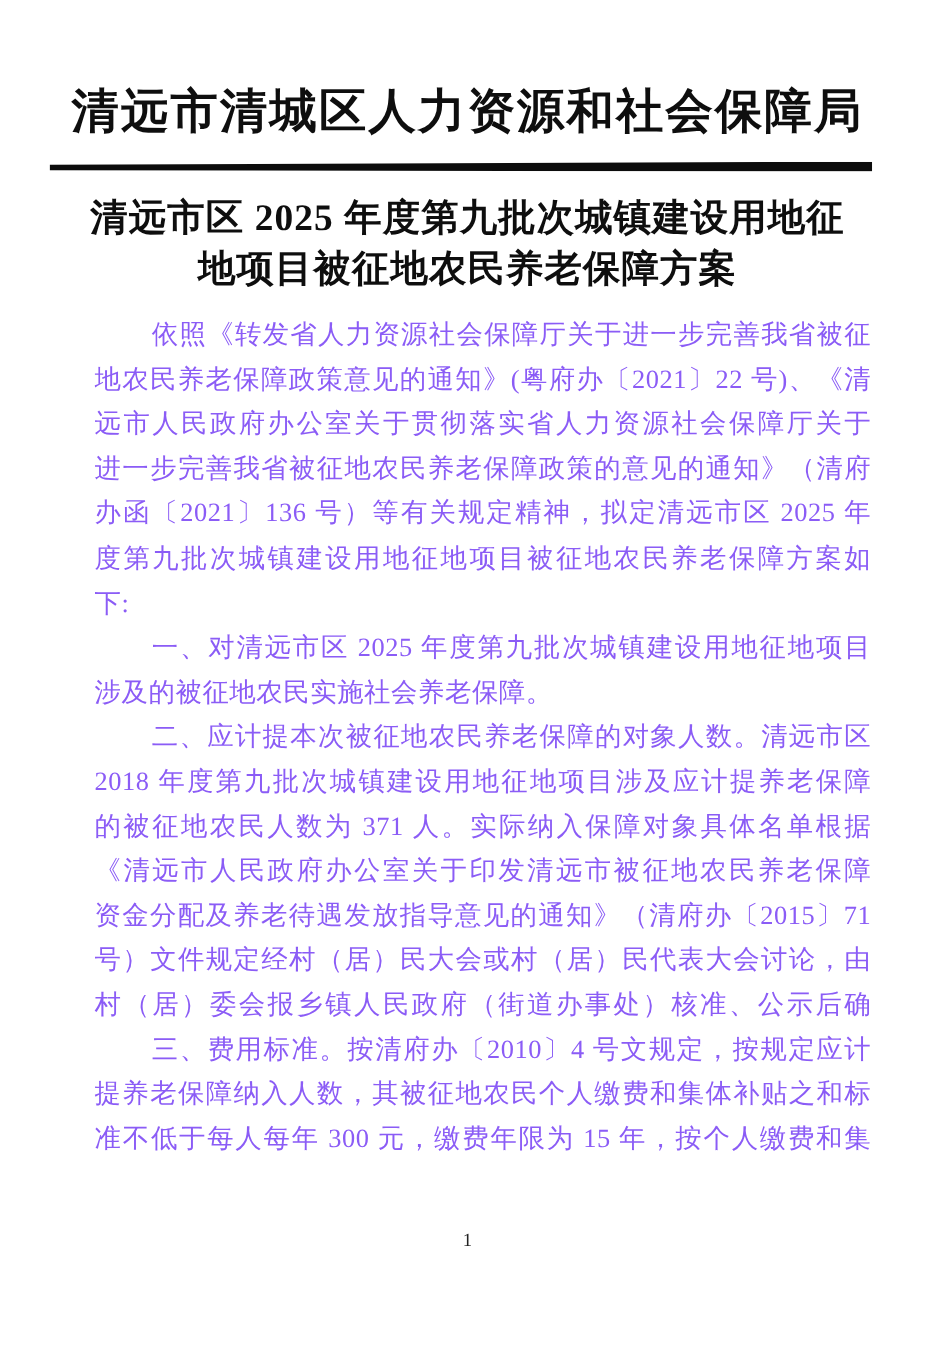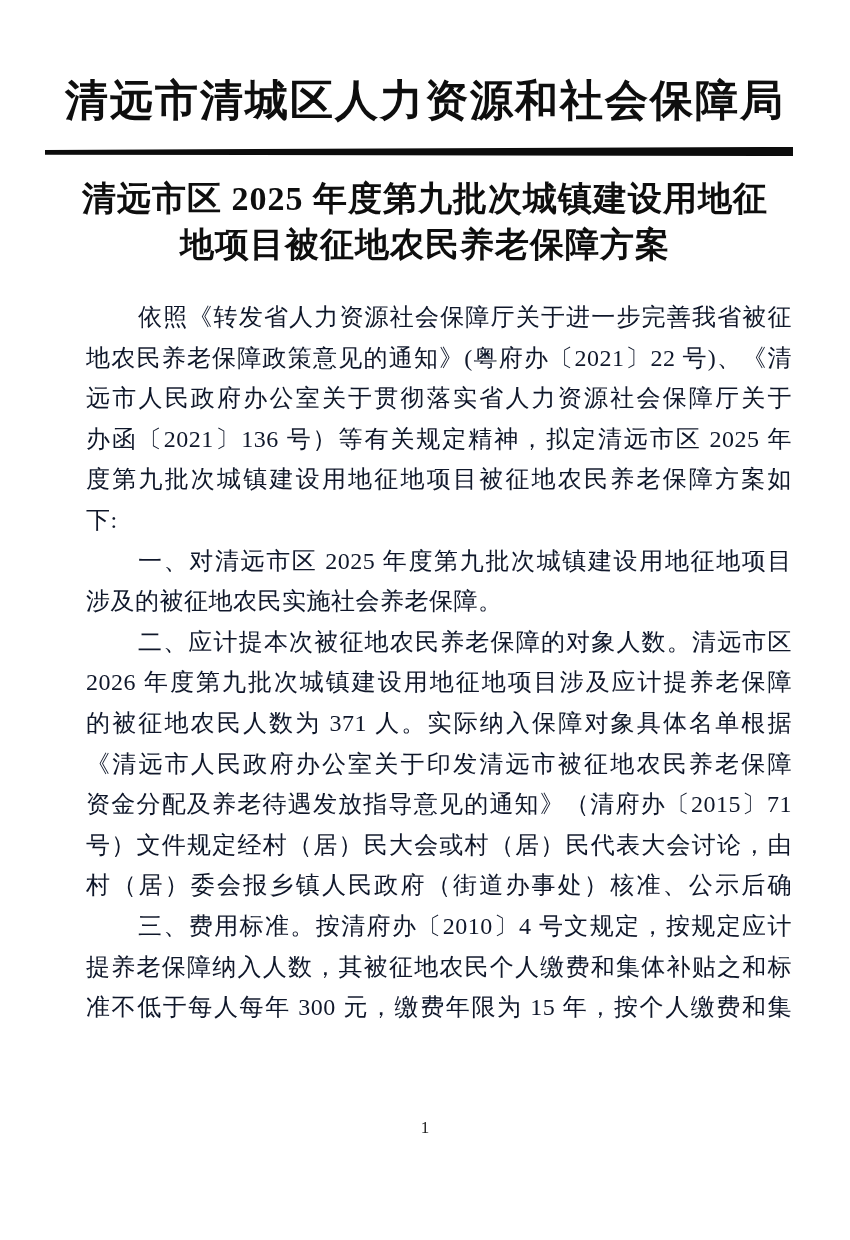--- a/index.html
+++ b/index.html
@@ -44,25 +44,25 @@
     width: 740px;
     text-align: center;
     font-size: 34px;
     font-weight: bold;
     line-height: 46px;
     letter-spacing: 1px;
     color: #0e0e0e;
   }
   .body-text {
     position: absolute;
-    top: 297px;
+    top: 285px;
     left: 86px;
     width: 706px;
     font-size: 24px;
-    color: #0f172a;
+    color: #8b5cf6;
   }
   .para {
     margin: 0;
     padding: 0;
   }
   .line {
     height: 40.6px;
     line-height: 40.6px;
     overflow: hidden;
     text-align: justify;
@@ -99,33 +99,34 @@
     <div>清远市区 2025 年度第九批次城镇建设用地征</div>
     <div>地项目被征地农民养老保障方案</div>
   </div>
 
   <div class="body-text">
 
     <div class="para">
       <div class="line indent">依照《转发省人力资源社会保障厅关于进一步完善我省被征</div>
       <div class="line">地农民养老保障政策意见的通知》(粤府办〔2021〕22 号)、《清</div>
       <div class="line">远市人民政府办公室关于贯彻落实省人力资源社会保障厅关于</div>
+      <div class="line">进一步完善我省被征地农民养老保障政策的意见的通知》（清府</div>
       <div class="line">办函〔2021〕136 号）等有关规定精神，拟定清远市区 2025 年</div>
       <div class="line">度第九批次城镇建设用地征地项目被征地农民养老保障方案如</div>
       <div class="line short">下:</div>
     </div>
 
     <div class="para">
       <div class="line indent">一、对清远市区 2025 年度第九批次城镇建设用地征地项目</div>
       <div class="line short">涉及的被征地农民实施社会养老保障。</div>
     </div>
 
     <div class="para">
       <div class="line indent">二、应计提本次被征地农民养老保障的对象人数。清远市区</div>
-      <div class="line">2026 年度第九批次城镇建设用地征地项目涉及应计提养老保障</div>
+      <div class="line">2018 年度第九批次城镇建设用地征地项目涉及应计提养老保障</div>
       <div class="line">的被征地农民人数为 371 人。实际纳入保障对象具体名单根据</div>
       <div class="line">《清远市人民政府办公室关于印发清远市被征地农民养老保障</div>
       <div class="line">资金分配及养老待遇发放指导意见的通知》（清府办〔2015〕71</div>
       <div class="line">号）文件规定经村（居）民大会或村（居）民代表大会讨论，由</div>
       <div class="line">村（居）委会报乡镇人民政府（街道办事处）核准、公示后确定。</div>
     </div>
 
     <div class="para">
       <div class="line indent">三、费用标准。按清府办〔2010〕4 号文规定，按规定应计</div>
       <div class="line">提养老保障纳入人数，其被征地农民个人缴费和集体补贴之和标</div>

